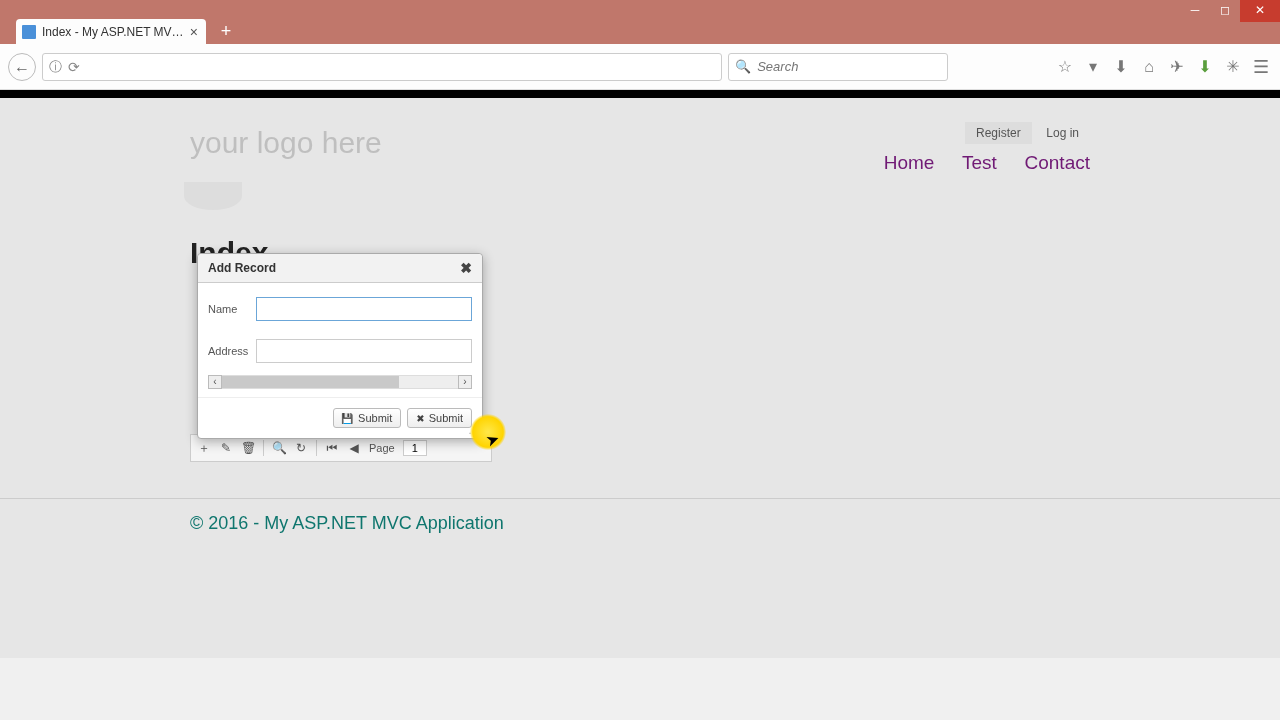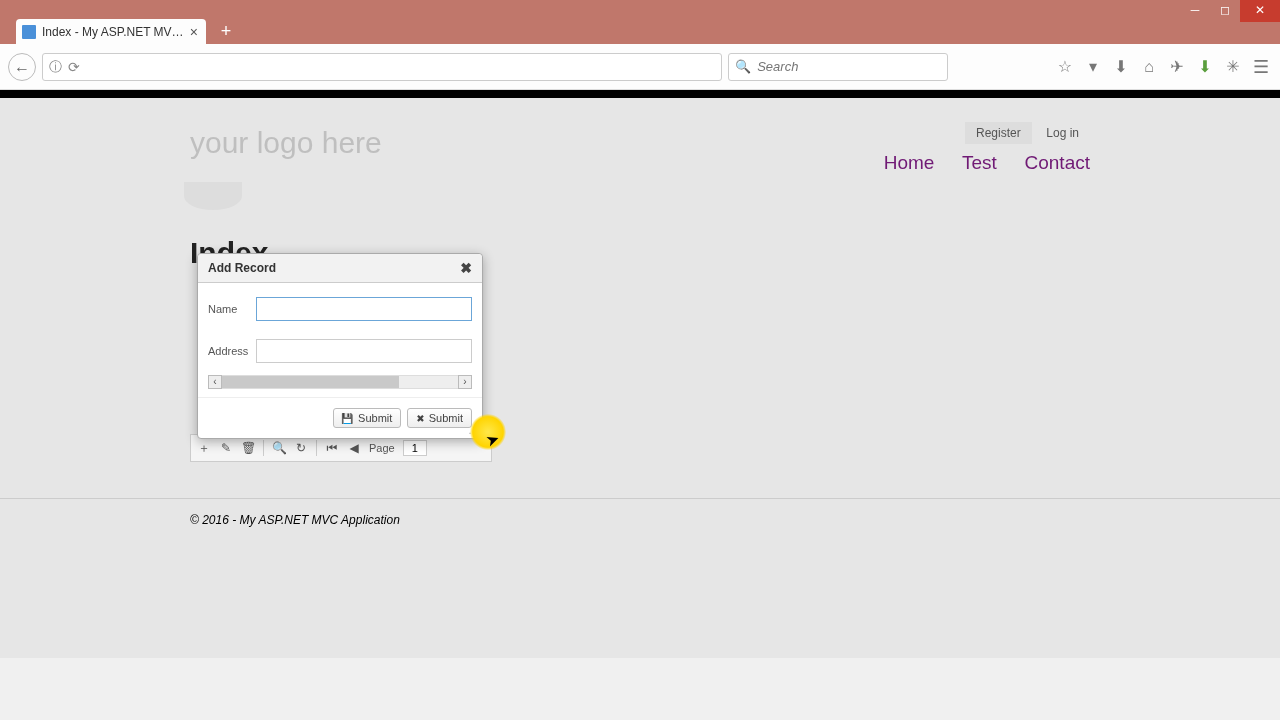--- a/index.html
+++ b/index.html
@@ -71,21 +71,21 @@
 .dlg-footer { padding: 10px; display: flex; justify-content: flex-end; gap: 6px; border-top: 1px solid #eee; }
 .dbtn { border: 1px solid #bbb; background: linear-gradient(#fff,#eee); padding: 3px 8px; font-size: 11px; color: #444; border-radius: 3px; cursor: pointer; display: flex; align-items: center; gap: 4px; }
 .dbtn .bicon { font-size: 10px; }
 .resize-grip { position: absolute; right: 2px; bottom: 2px; font-size: 12px; color: #bbb; transform: rotate(0deg); pointer-events: none; }
 
 
 .cursor-hi { position: absolute; width: 36px; height: 36px; border-radius: 50%; background: radial-gradient(circle, #ffe84a 0%, #ffd400 60%, rgba(255,212,0,0) 72%); z-index: 200; pointer-events: none; }
 .cursor-arrow { position: absolute; font-size: 16px; color: #000; z-index: 201; transform: rotate(-20deg); }
 
 hr { border: none; border-top: 1px solid #ccc; margin: 0; }
-.footer { width: 900px; margin: 0 auto; padding: 14px 0; font-size: 12px; color: #000000; font-style: italic; }
+.footer { width: 900px; margin: 0 auto; padding: 14px 0; font-size: 18px; color: #0f766e; }
 .footer-wrap { position: absolute; left: 0; right: 0; top: 498px; }
 </style>
 </head>
 <body>
 
 <div class="titlebar">
   <div class="tab">
     <div class="tab-favicon"></div>
     <span class="tab-title">Index - My ASP.NET MVC ...</span>
     <span class="tab-close">×</span>

